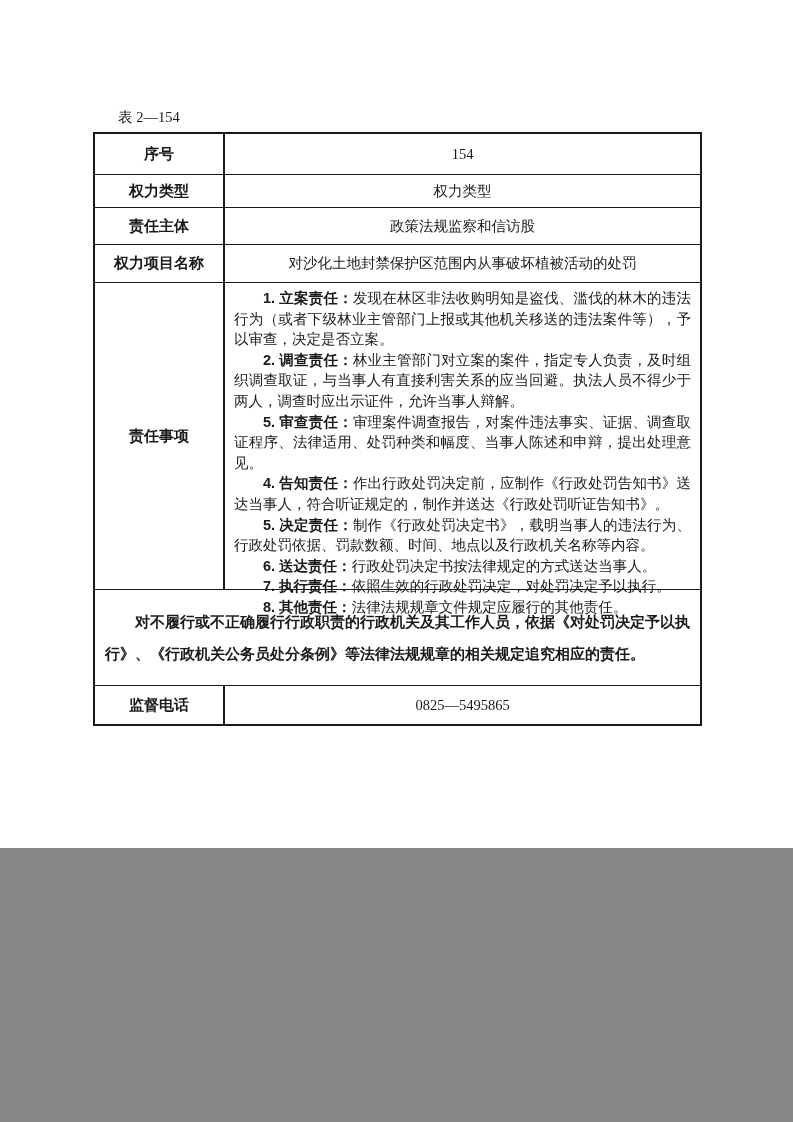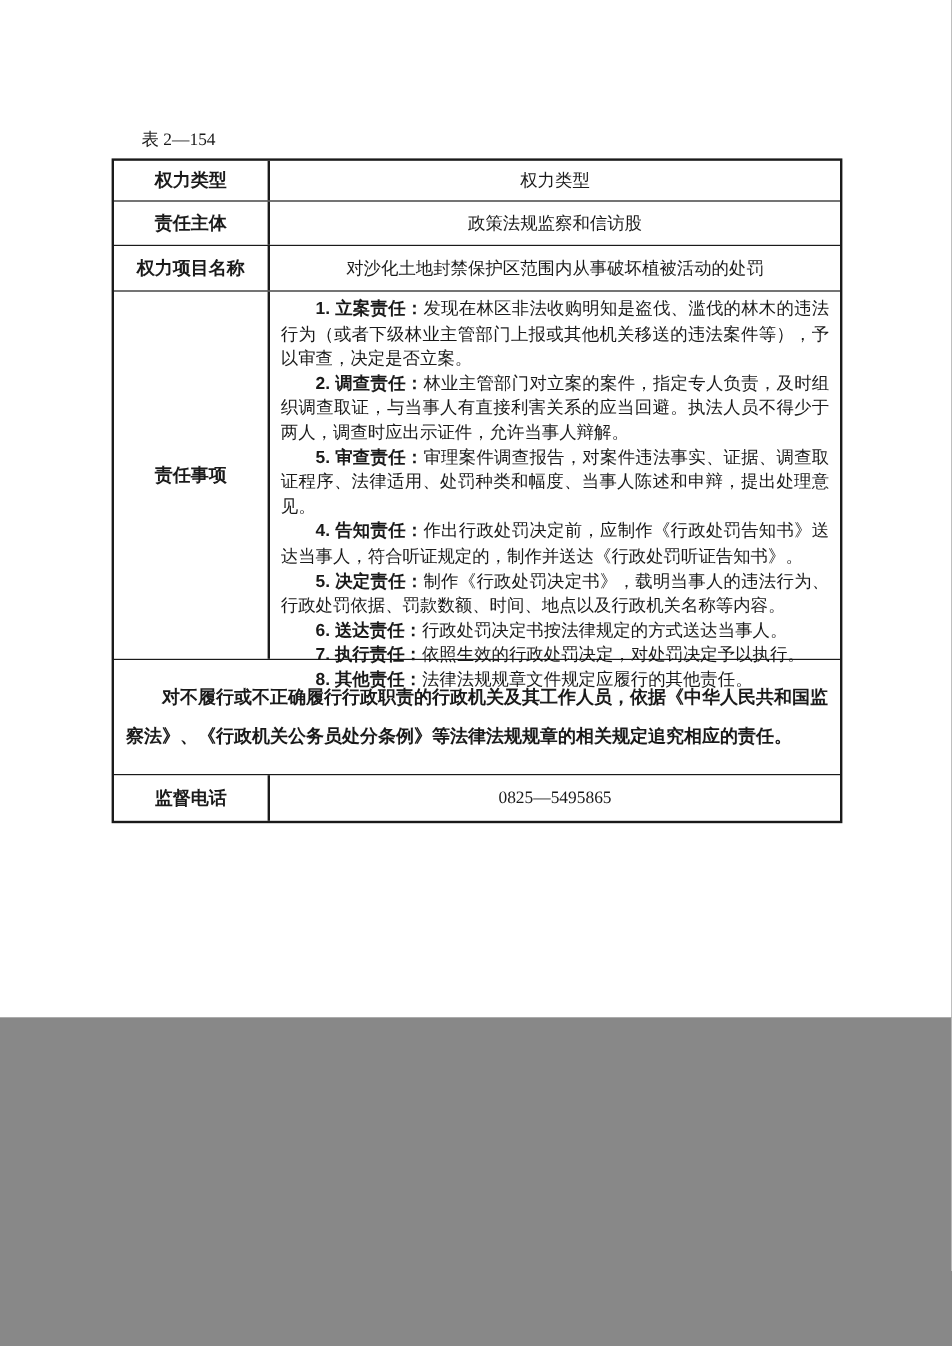--- a/index.html
+++ b/index.html
@@ -105,20 +105,24 @@
 </style>
 </head>
 <body>
 
 <div class="page">
 
   <div class="caption">表 2—154</div>
 
   <div class="doc-table">
 
+    <div class="t-row row-h40">
+      <div class="t-label">序号</div>
+      <div class="t-value">154</div>
+    </div>
 
     <div class="t-row row-h33">
       <div class="t-label">权力类型</div>
       <div class="t-value">权力类型</div>
     </div>
 
     <div class="t-row row-h37">
       <div class="t-label">责任主体</div>
       <div class="t-value">政策法规监察和信访股</div>
     </div>
@@ -137,21 +141,21 @@
           <p><b>4. 告知责任：</b>作出行政处罚决定前，应制作《行政处罚告知书》送达当事人，符合听证规定的，制作并送达《行政处罚听证告知书》。</p>
           <p><b>5. 决定责任：</b>制作《行政处罚决定书》，载明当事人的违法行为、行政处罚依据、罚款数额、时间、地点以及行政机关名称等内容。</p>
           <p><b>6. 送达责任：</b>行政处罚决定书按法律规定的方式送达当事人。</p>
           <p><b>7. 执行责任：</b>依照生效的行政处罚决定，对处罚决定予以执行。</p>
           <p><b>8. 其他责任：</b>法律法规规章文件规定应履行的其他责任。</p>
         </div>
     </div>
 
     <div class="t-row row-account">
       <div class="account-cell">
-        <div class="account-text">对不履行或不正确履行行政职责的行政机关及其工作人员，依据《中华人民共和国监察法》、《行政机关公务员处分条例》等法律法规规章的相关规定追究相应的责任。</div>
+        <div class="account-text">对不履行或不正确履行行政职责的行政机关及其工作人员，依据《对处罚决定予以执行》、《行政机关公务员处分条例》等法律法规规章的相关规定追究相应的责任。</div>
       </div>
     </div>
 
     <div class="t-row row-phone">
       <div class="t-label">监督电话</div>
       <div class="t-value">0825—5495865</div>
     </div>
 
   </div>
 

